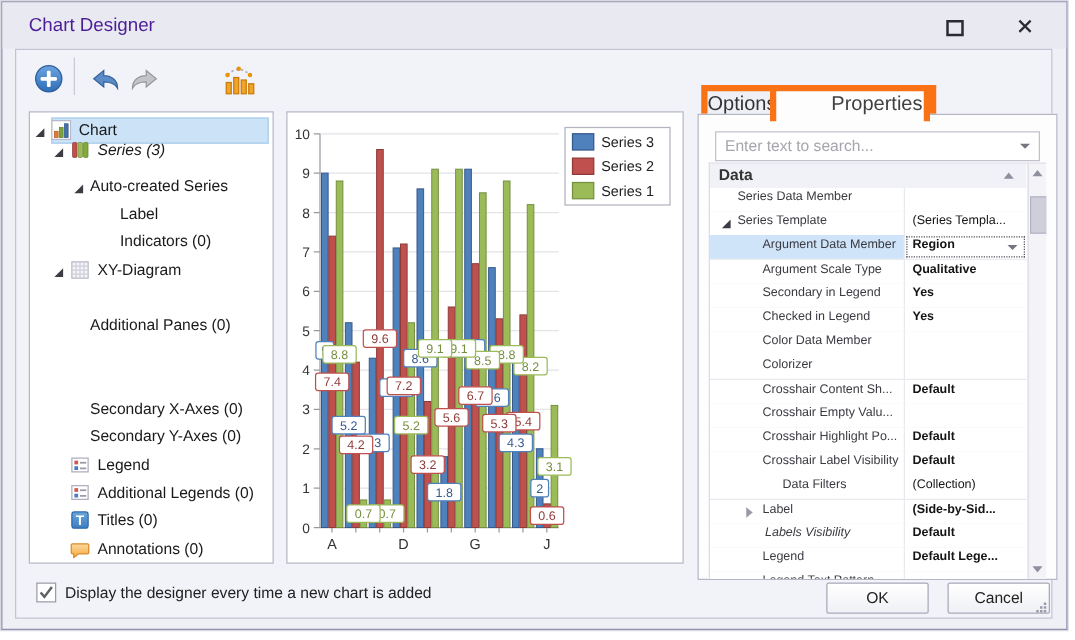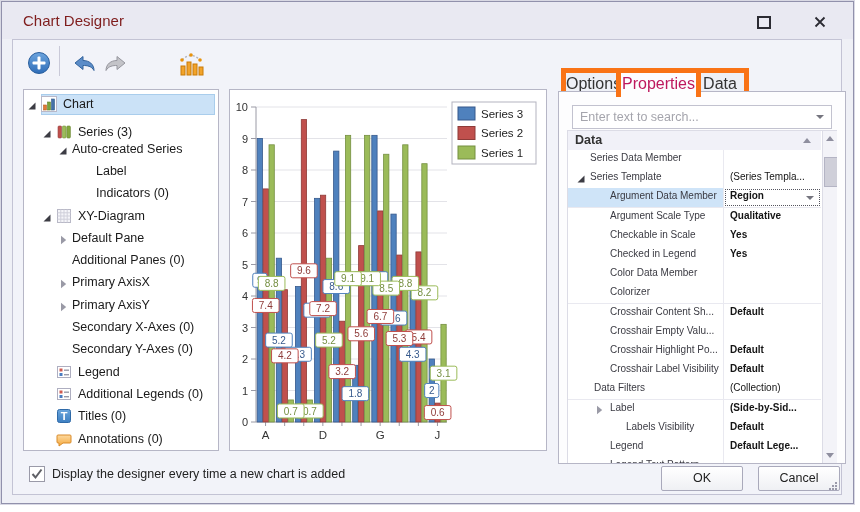--- a/index.html
+++ b/index.html
@@ -1,21 +1,21 @@
 <!DOCTYPE html>
 <html><head>
 <meta charset="utf-8">
 <style>
   html,body{margin:0;padding:0;}
   .screen{position:relative;width:860px;height:512px;background:#ffffff;overflow:hidden;
           font-family:"Liberation Sans",sans-serif;color:#1a1a1a;}
   .window{position:absolute;left:1px;top:1px;width:851px;height:501px;background:#eff0f6;
           border:1px solid #9191ac;box-shadow:0 0 0 1px #d9d9e4;}
   .titlebar{position:absolute;left:0;top:0;right:0;height:37px;background:#e9e9f2;}
-  .title{position:absolute;left:21px;top:10px;font-size:15px;color:#7f1d1d;}
+  .title{position:absolute;left:21px;top:10px;font-size:15px;color:#4c1d95;}
   .tbtn{position:absolute;top:12px;width:30px;height:18px;text-align:center;cursor:default;}
   .frame{position:absolute;left:10px;top:37px;width:828px;height:454px;border:1px solid #c3c3d4;background:#f2f3f9;}
 
   
   .toolicon{position:absolute;}
   .tsep{position:absolute;left:46px;top:6px;width:1px;height:30px;background:#c9c9d8;}
 
   
   .panel{position:absolute;background:#ffffff;border:1px solid #b6b6c6;}
   #tree{left:10px;top:49px;width:194px;height:360px;overflow:hidden;}
@@ -24,21 +24,21 @@
   
   .trow{position:absolute;left:1px;right:1px;height:21px;font-size:12.5px;}
   .thl{position:absolute;top:0;bottom:0;right:2px;background:#cbe2f7;border:1px solid #a9cdec;box-sizing:border-box;}
   .tarrow{position:absolute;top:6px;width:10px;height:10px;}
   .ticon{position:absolute;top:2px;width:16px;height:16px;}
   .tlabel{position:absolute;top:3px;white-space:nowrap;color:#1a1a1a;}
 
   
   .tab{position:absolute;top:28px;height:21px;line-height:21px;border:5px solid #f97316;background:#eef0f6;
        color:#333;font-size:16px;text-align:center;z-index:1;}
-  .tab.active{background:#fdfdfe;color:#be185d;height:24px;border-bottom:none;z-index:3;}
+  .tab.active{background:#fdfdfe;color:#404040;height:24px;border-bottom:none;z-index:3;padding-left:43px;}
   #tabpage{left:545px;top:51px;width:286px;height:371px;background:#fdfdfe;border:1px solid #b6b6c6;z-index:2;}
 
   .searchbox{position:absolute;left:13px;top:13px;width:258px;height:22px;border:1px solid #c2c2cf;background:#fff;}
   .searchbox input{position:absolute;left:5px;top:2px;width:230px;height:16px;border:none;outline:none;
        font-family:"Liberation Sans",sans-serif;font-size:12.5px;color:#0f766e;background:transparent;}
   .searchbox input::placeholder{color:#a5a5ad;}
   .ddarrow{position:absolute;right:7px;top:9px;width:0;height:0;border-left:4px solid transparent;
        border-right:4px solid transparent;border-top:4px solid #75757f;}
 
   
@@ -136,21 +136,21 @@
                 <polygon points="8.5,1.5 8.5,8.5 1.5,8.5" fill="#3c3c44"></polygon>
               </svg></span>
             <span class="ticon" style="left: 16px;"><svg width="16" height="16" viewBox="0 0 16 16">
                 <rect x="0.5" y="0.5" width="15" height="15" fill="#fff" stroke="#b8b8c8"></rect>
                 <rect x="2.5" y="9" width="3" height="5" fill="#e07b39" stroke="#b85f22" stroke-width="0.6"></rect>
                 <rect x="6.5" y="6" width="3" height="8" fill="#7aa33c" stroke="#5e822a" stroke-width="0.6"></rect>
                 <rect x="10.5" y="3" width="3" height="11" fill="#4472a8" stroke="#315a8c" stroke-width="0.6"></rect>
               </svg></span>
             <span class="tlabel" style="left: 38px;">Chart</span>
           </div>
-          <div class="trow" style="top: 32px;">
+          <div class="trow" style="top: 20px; font-style: italic;">
             <span class="tarrow" style="left: 17px;"><svg width="10" height="10" viewBox="0 0 10 10">
                 <polygon points="8.5,1.5 8.5,8.5 1.5,8.5" fill="#3c3c44"></polygon>
               </svg></span>
             <span class="ticon" style="left: 31px;"><svg width="16" height="16" viewBox="0 0 16 16">
                 <rect x="2" y="2" width="3.6" height="12" rx="1" fill="#c0504d" stroke="#94413e" stroke-width="0.6"></rect>
                 <rect x="6.4" y="2" width="3.6" height="12" rx="1" fill="#9bbb59" stroke="#77933c" stroke-width="0.6"></rect>
                 <rect x="10.8" y="2" width="3.6" height="12" rx="1" fill="#84a93e" stroke="#66832f" stroke-width="0.6"></rect>
               </svg></span>
             <span class="tlabel" style="left: 53px;">Series (3)</span>
           </div>
@@ -169,40 +169,22 @@
           <div class="trow" style="top: 115.5px;">
             <span class="tarrow" style="left: 17px;"><svg width="10" height="10" viewBox="0 0 10 10">
                 <polygon points="8.5,1.5 8.5,8.5 1.5,8.5" fill="#3c3c44"></polygon>
               </svg></span>
             <span class="ticon" style="left: 31px;"><svg width="16" height="16" viewBox="0 0 16 16">
                 <rect x="1.5" y="1.5" width="13" height="13" fill="#f5f5f9" stroke="#b8b8c6"></rect>
                 <path d="M1.5 4.8 H14.5 M1.5 8 H14.5 M1.5 11.2 H14.5 M4.8 1.5 V14.5 M8 1.5 V14.5 M11.2 1.5 V14.5" stroke="#cfcfda" stroke-width="1"></path>
               </svg></span>
             <span class="tlabel" style="left: 53px;">XY-Diagram</span>
           </div>
-          <div class="trow" style="top: 137.8px;">
-            <span class="tarrow" style="left: 33px;"><svg width="10" height="10" viewBox="0 0 10 10">
-                <polygon points="3,0.8 3,9.2 8.2,5" fill="#9a9aa6"></polygon>
-              </svg></span>
-            <span class="tlabel" style="left: 47px;">Default Pane</span>
-          </div>
           <div class="trow" style="top: 160.1px;">
             <span class="tlabel" style="left: 47px;">Additional Panes (0)</span>
-          </div>
-          <div class="trow" style="top: 182.4px;">
-            <span class="tarrow" style="left: 33px;"><svg width="10" height="10" viewBox="0 0 10 10">
-                <polygon points="3,0.8 3,9.2 8.2,5" fill="#9a9aa6"></polygon>
-              </svg></span>
-            <span class="tlabel" style="left: 47px;">Primary AxisX</span>
-          </div>
-          <div class="trow" style="top: 204.7px;">
-            <span class="tarrow" style="left: 33px;"><svg width="10" height="10" viewBox="0 0 10 10">
-                <polygon points="3,0.8 3,9.2 8.2,5" fill="#9a9aa6"></polygon>
-              </svg></span>
-            <span class="tlabel" style="left: 47px;">Primary AxisY</span>
           </div>
           <div class="trow" style="top: 227px;">
             <span class="tlabel" style="left: 47px;">Secondary X-Axes (0)</span>
           </div>
           <div class="trow" style="top: 249.3px;">
             <span class="tlabel" style="left: 47px;">Secondary Y-Axes (0)</span>
           </div>
           <div class="trow" style="top: 271.6px;">
             <span class="ticon" style="left: 31px;"><svg width="16" height="16" viewBox="0 0 16 16">
                 <rect x="1.5" y="2.5" width="13" height="11" fill="#fff" stroke="#aeaec0"></rect>
@@ -442,21 +424,21 @@
               <div class="prow" style="top: 76.6px;">
                 <div class="plab">
                   <span class="ptext" style="left: 42px;">Argument Scale Type</span>
                 </div>
                 <div class="pval bold">
                   <span class="ptext">Qualitative</span>
                 </div>
               </div>
               <div class="prow" style="top: 95.8px;">
                 <div class="plab">
-                  <span class="ptext" style="left: 42px;">Checkable in Scale</span>
+                  <span class="ptext" style="left: 42px;">Secondary in Legend</span>
                 </div>
                 <div class="pval bold">
                   <span class="ptext">Yes</span>
                 </div>
               </div>
               <div class="prow" style="top: 115px;">
                 <div class="plab">
                   <span class="ptext" style="left: 42px;">Checked in Legend</span>
                 </div>
                 <div class="pval bold">
@@ -506,40 +488,40 @@
               <div class="prow" style="top: 230.2px;">
                 <div class="plab">
                   <span class="ptext" style="left: 42px;">Crosshair Label Visibility</span>
                 </div>
                 <div class="pval bold">
                   <span class="ptext">Default</span>
                 </div>
               </div>
               <div class="prow" style="top: 249.4px;">
                 <div class="plab">
-                  <span class="ptext" style="left: 26px;">Data Filters</span>
+                  <span class="ptext" style="left: 58px;">Data Filters</span>
                 </div>
                 <div class="pval">
                   <span class="ptext">(Collection)</span>
                 </div>
               </div>
               <div class="prow" style="top: 268.6px;">
                 <div class="plab">
                   <span class="pexp" style="left: 26px;"><svg width="10" height="10" viewBox="0 0 10 10">
                       <polygon points="3,0.8 3,9.2 8.2,5" fill="#9a9aa6"></polygon>
                     </svg></span>
                   <span class="ptext" style="left: 42px;">Label</span>
                 </div>
                 <div class="pval bold">
                   <span class="ptext">(Side-by-Sid...</span>
                 </div>
               </div>
               <div class="prow" style="top: 287.8px;">
                 <div class="plab">
-                  <span class="ptext" style="left: 58px;">Labels Visibility</span>
+                  <span class="ptext" style="left: 44px; font-style: italic;">Labels Visibility</span>
                 </div>
                 <div class="pval bold">
                   <span class="ptext">Default</span>
                 </div>
               </div>
               <div class="prow" style="top: 307px;">
                 <div class="plab">
                   <span class="ptext" style="left: 42px;">Legend</span>
                 </div>
                 <div class="pval bold">

